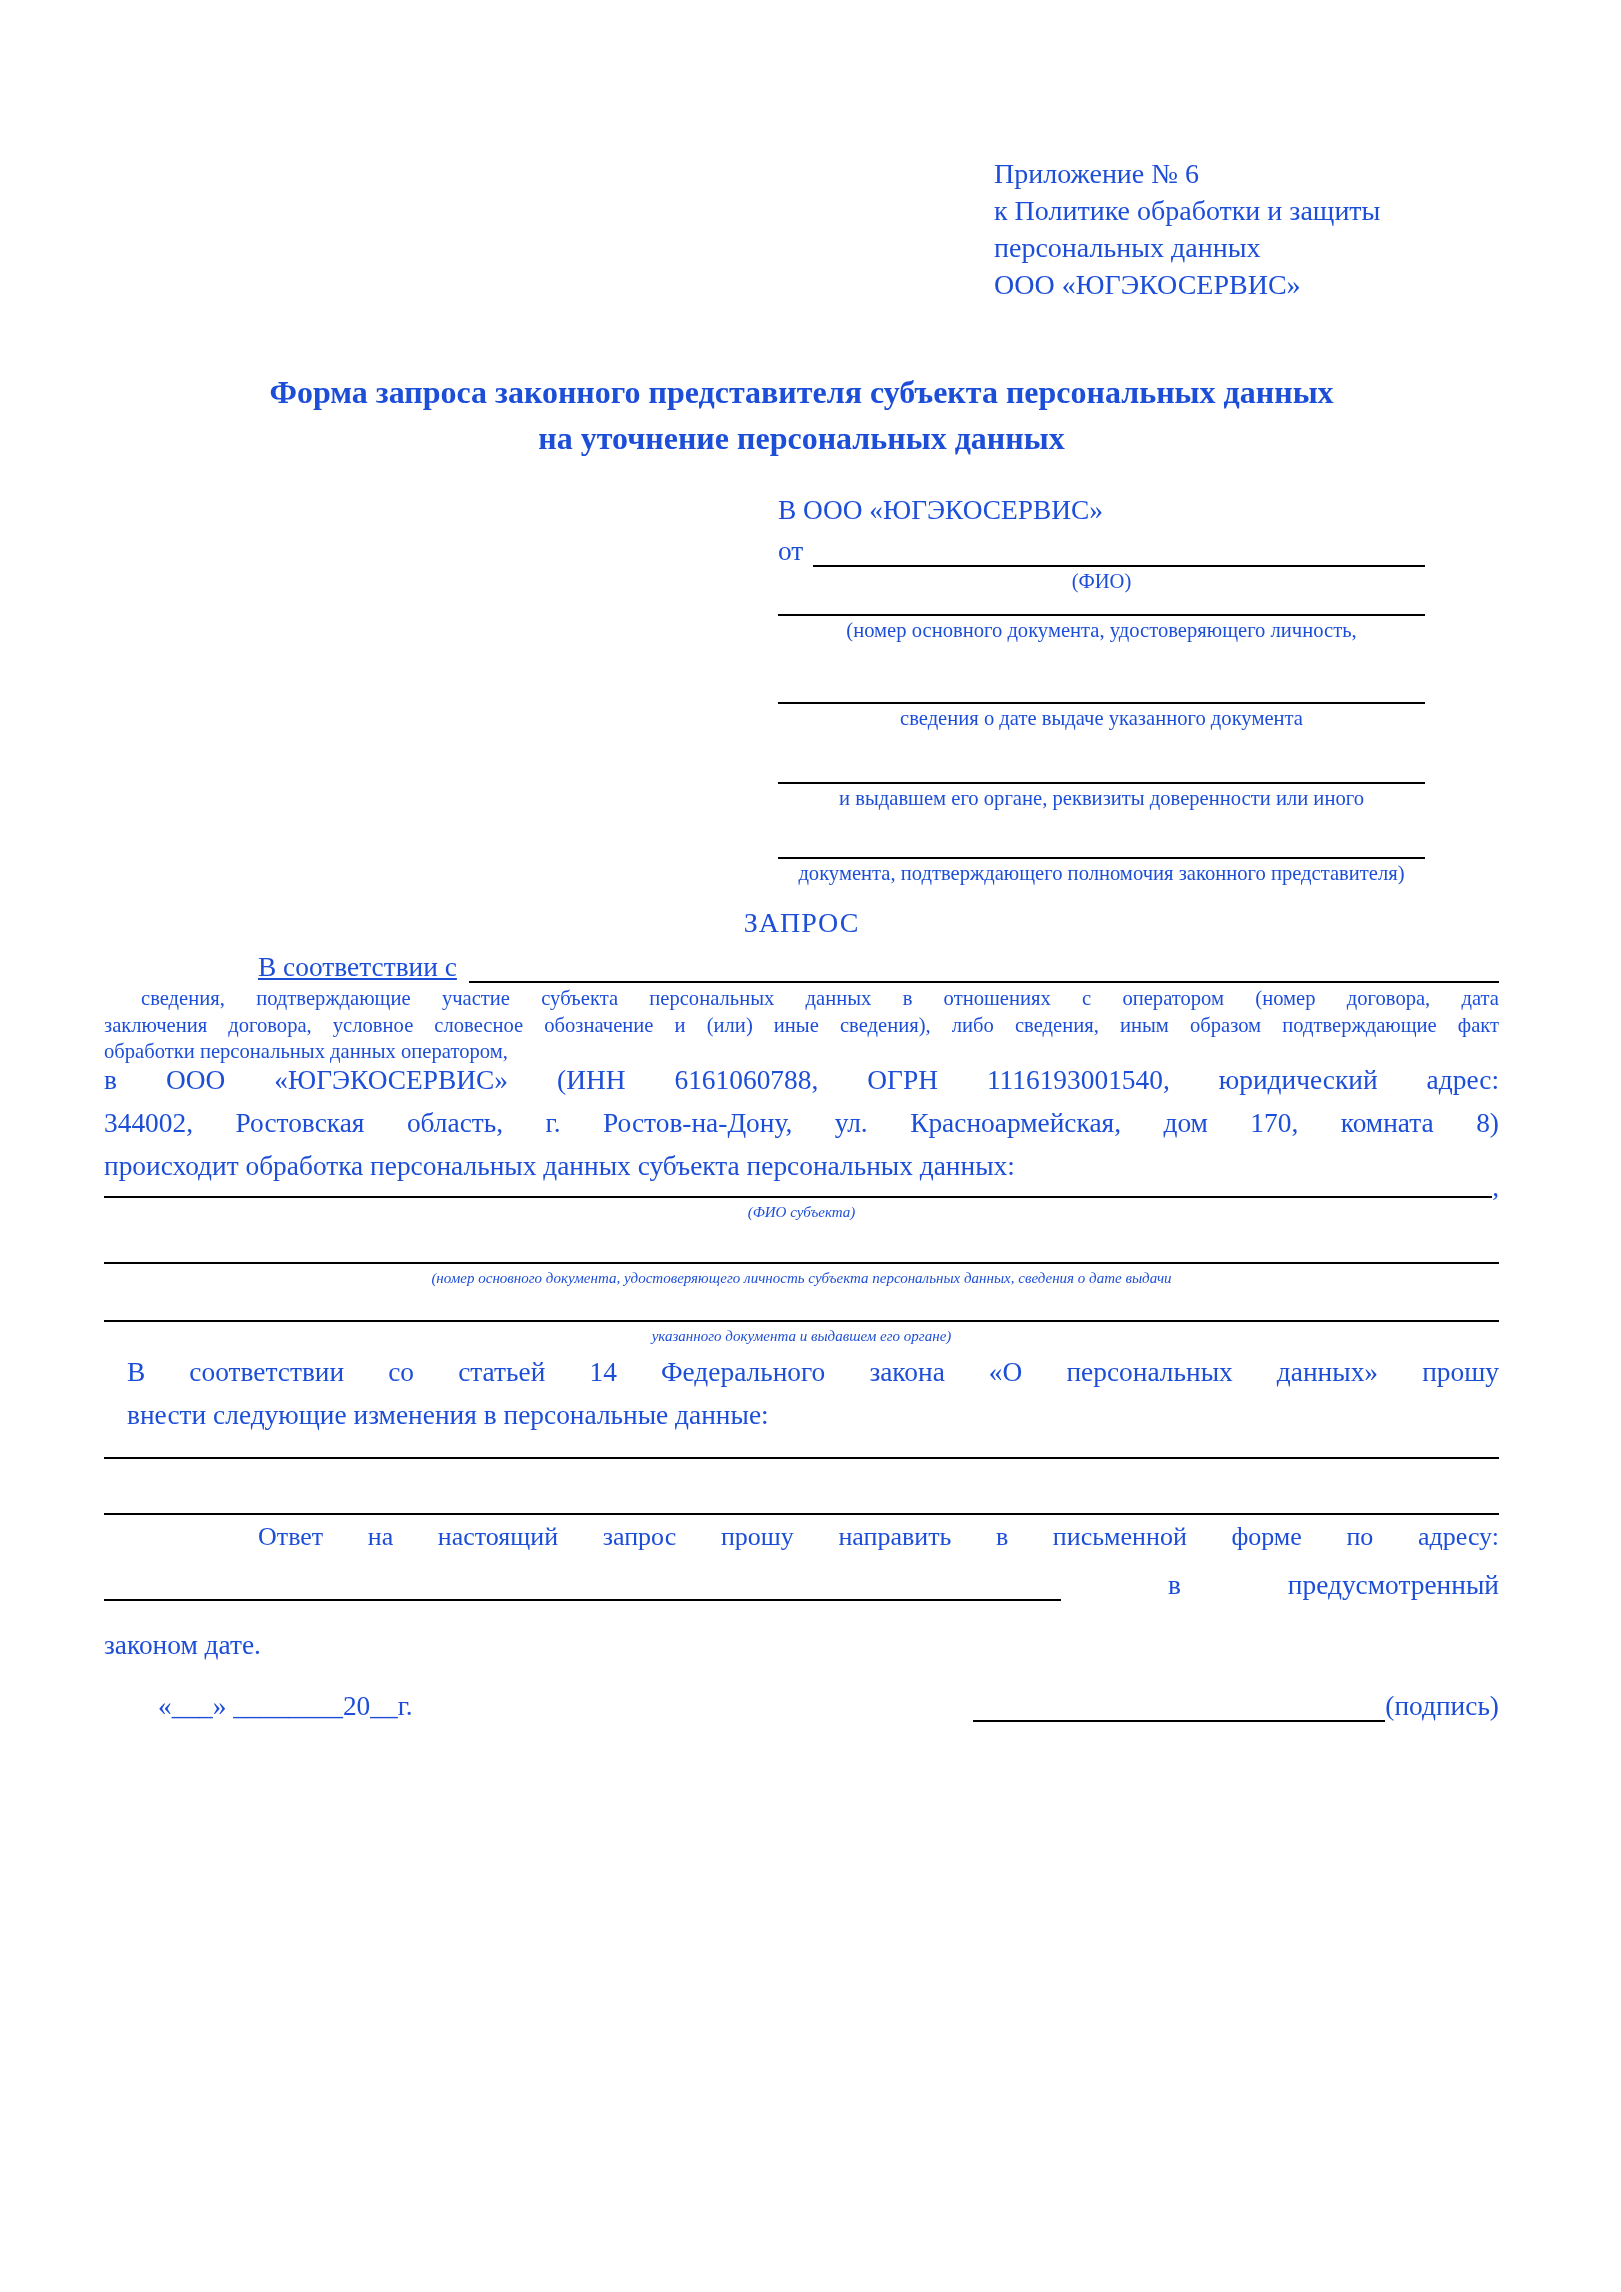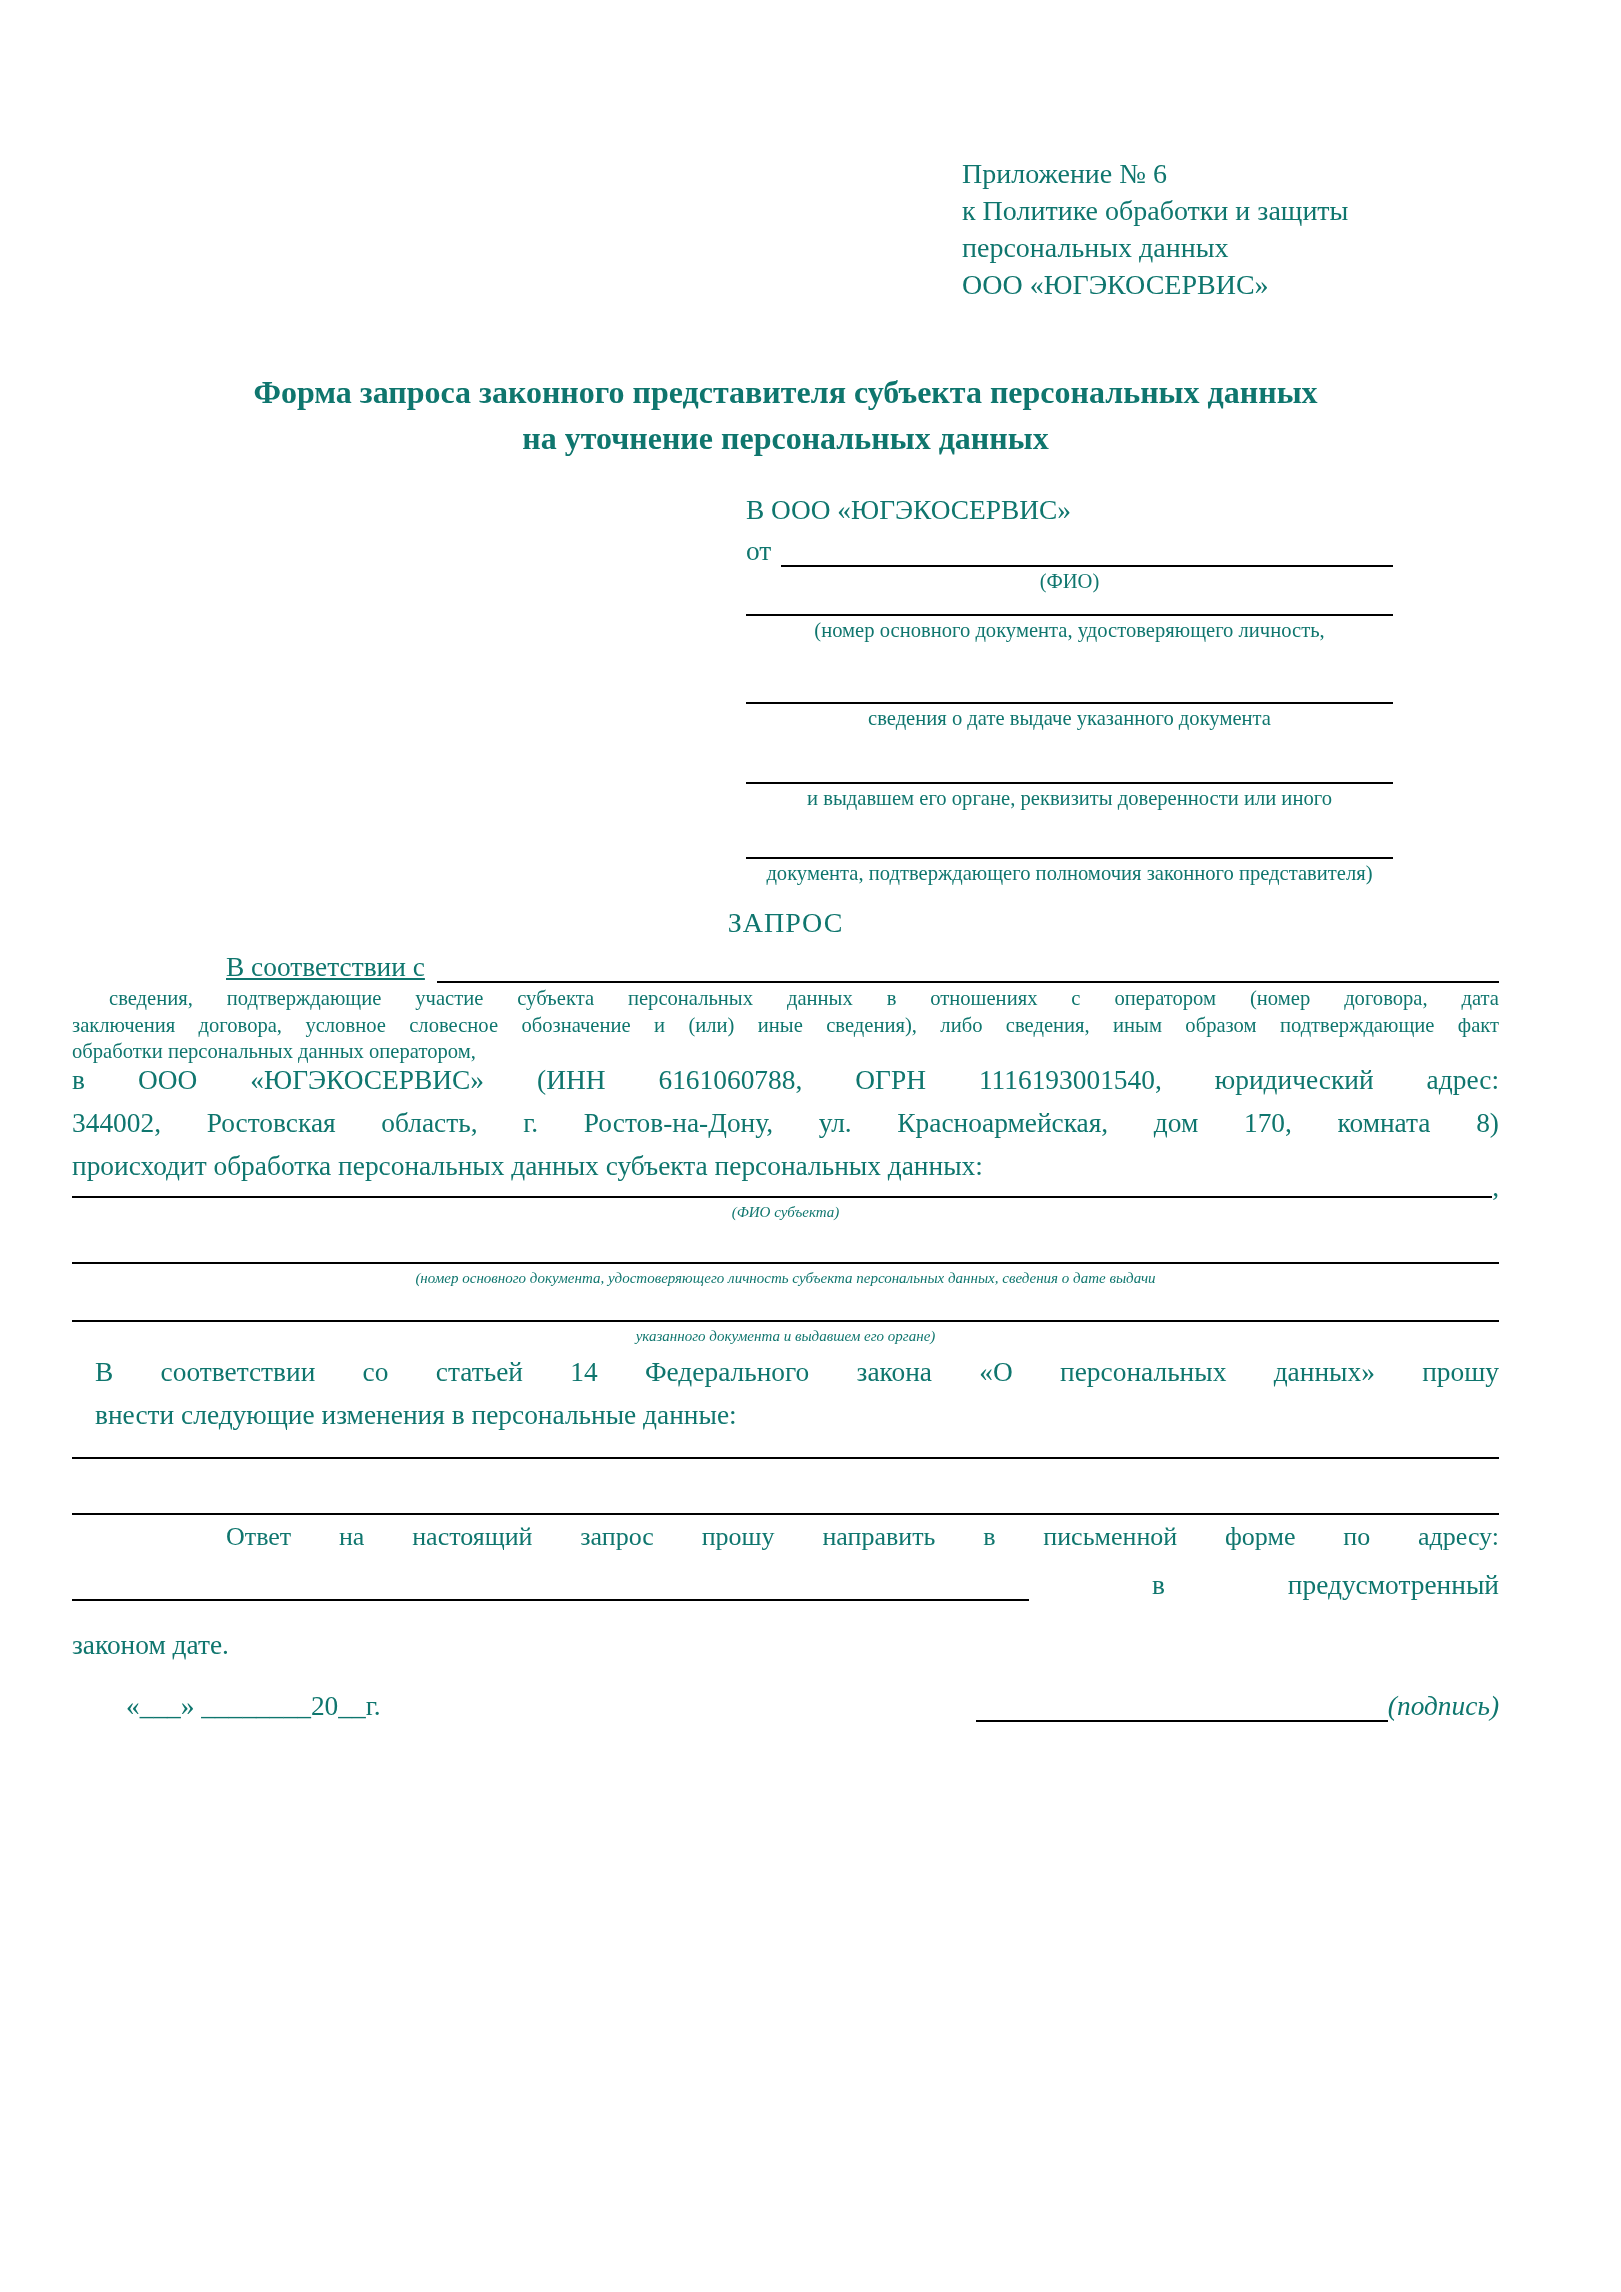--- a/index.html
+++ b/index.html
@@ -1,24 +1,24 @@
 <!DOCTYPE html>
 <html><head>
 <meta charset="utf-8">
 <style>
   html, body { margin: 0; padding: 0; background: #ffffff; }
   .page {
     position: relative;
     width: 1621px;
     height: 2293px;
     background: #ffffff;
-    color: #0f766e;
+    color: #1d4ed8;
     font-family: "Liberation Serif", "DejaVu Serif", serif;
     box-sizing: border-box;
-    padding: 0 122px 0 72px;
+    padding: 0 122px 0 104px;
     overflow: hidden;
   }
   .rule { border-bottom: 2.9px solid #000; }
 
   
   .header-block {
     margin-top: 155px;
     margin-left: 890px;
     font-size: 28px;
     line-height: 37px;
@@ -69,21 +69,21 @@
   .reply-first { font-size: 26px; line-height: 43px; text-indent: 154px; }
   .reply-row { display: flex; align-items: flex-end; justify-content: space-between; height: 43px; font-size: 27.4px; }
   .reply-fill { width: 957px; border-bottom: 2.9px solid #000; }
   .reply-end { margin-top: 23.5px; font-size: 27.4px; line-height: 43px; }
 
   
   .footer-row { display: flex; align-items: flex-end; margin-top: 15.7px; height: 39px; font-size: 27.4px; }
   .date-text { margin-left: 54px; white-space: nowrap; }
   .footer-spacer { flex: 1 1 auto; }
   .sig-fill { width: 412px; border-bottom: 2.9px solid #000; align-self: stretch; }
-  .sig-caption { white-space: nowrap; font-style: italic; }
+  .sig-caption { white-space: nowrap; }
 </style>
 </head>
 <body>
 
 <div class="page">
 
   <div class="header-block">
     <div>Приложение № 6</div>
     <div>к Политике обработки и защиты</div>
     <div>персональных данных</div>

